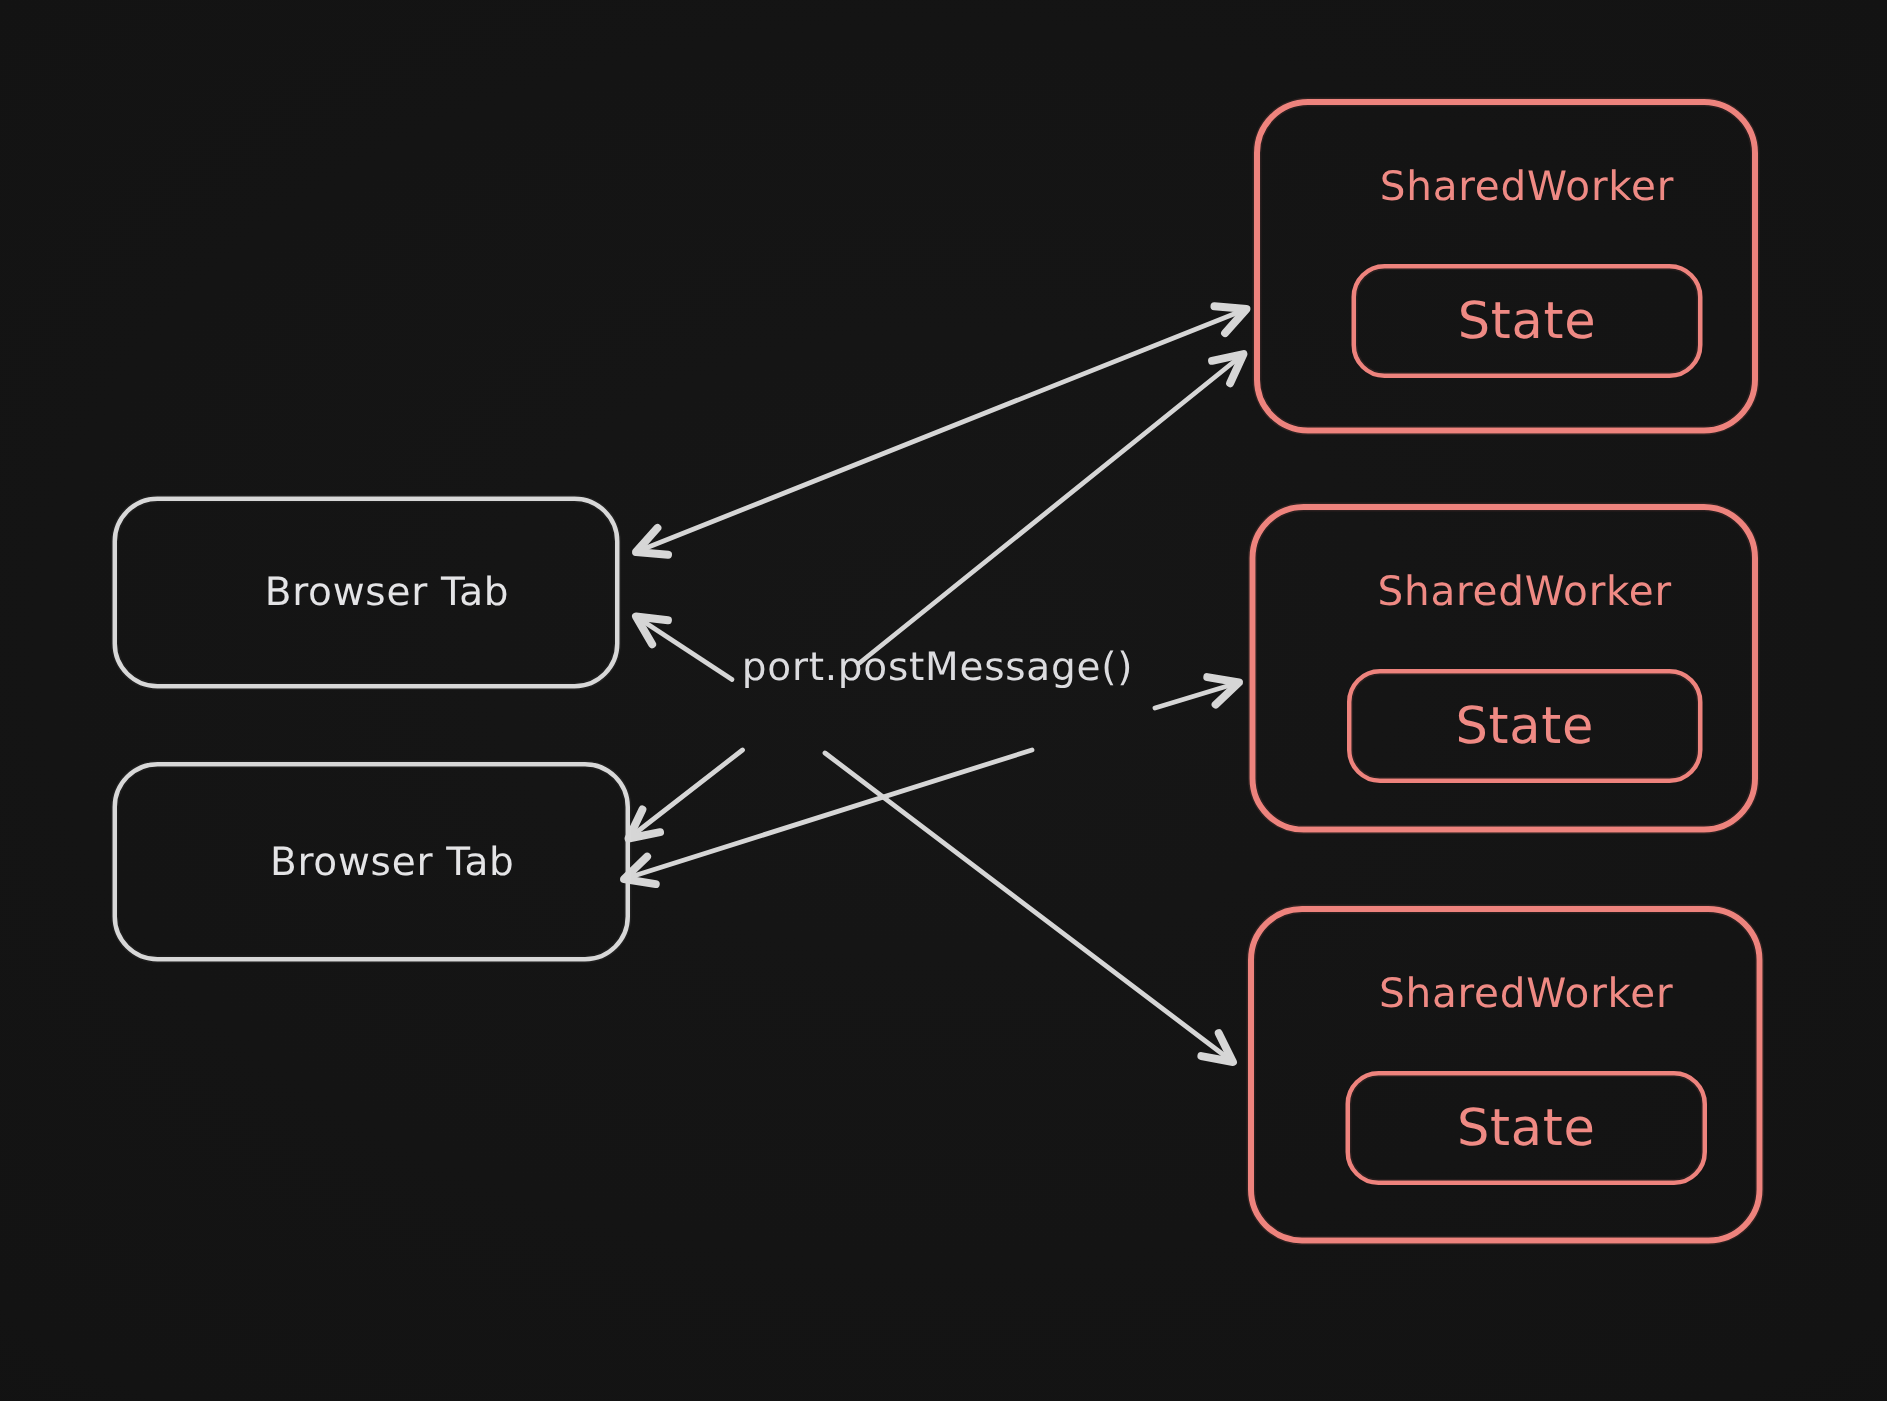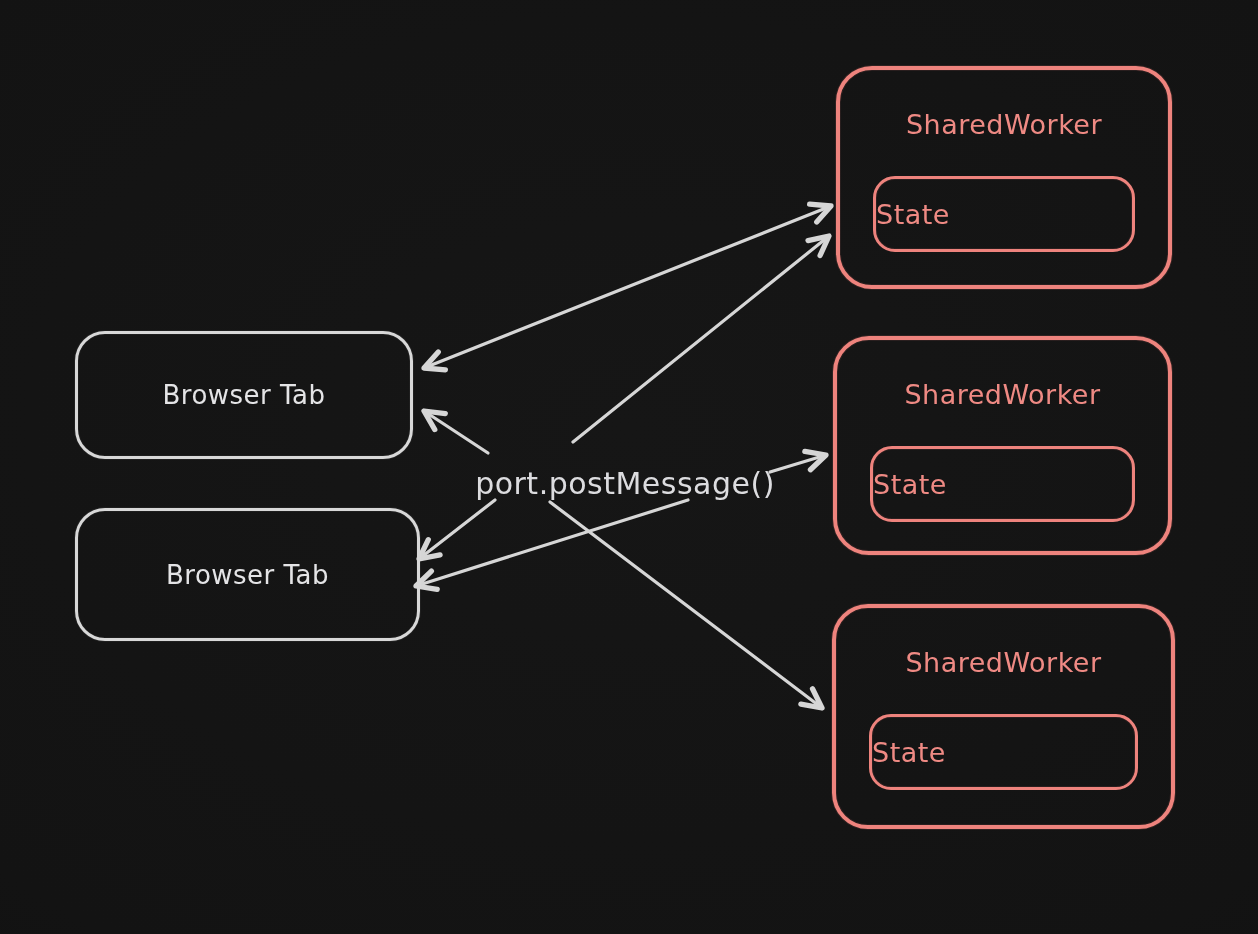--- a/index.html
+++ b/index.html
@@ -21,20 +21,21 @@
     top: 0;
     width: 1258px;
     height: 934px;
   }
   .node {
     position: absolute;
     box-sizing: border-box;
     display: flex;
     align-items: center;
     justify-content: center;
+    padding-left: 28px;
   }
   .tab-box {
     border: 3.5px solid #d8d8d8;
     border-radius: 30px;
     color: #e4e4e6;
     font-size: 26px;
     letter-spacing: 0.5px;
     box-shadow: 0 0 0 1px rgba(255,255,255,0.05), inset 0 0 0 1px rgba(255,255,255,0.04);
   }
   .worker-box {
@@ -58,35 +59,36 @@
     box-sizing: border-box;
     margin-top: 24px;
     align-self: stretch;
     margin-left: 33px;
     margin-right: 33px;
     height: 76px;
     border: 3.5px solid #ee837d;
     border-radius: 22px;
     display: flex;
     align-items: center;
-    font-size: 27px;
+    justify-content: center;
+    font-size: 34px;
     letter-spacing: 0.5px;
     box-shadow: inset 0 0 0 1px rgba(238,131,125,0.10);
   }
   .center-label {
     position: absolute;
     left: 478px;
-    top: 460px;
+    top: 422px;
     width: 294px;
     height: 46px;
     display: flex;
     align-items: center;
     justify-content: center;
     color: #dcdcdf;
-    font-size: 30px;
+    font-size: 26px;
     letter-spacing: 0.5px;
     white-space: nowrap;
   }
   svg line {
     stroke: #d6d6d6;
     stroke-width: 3.2;
     stroke-linecap: round;
   }
 </style>
 </head>

